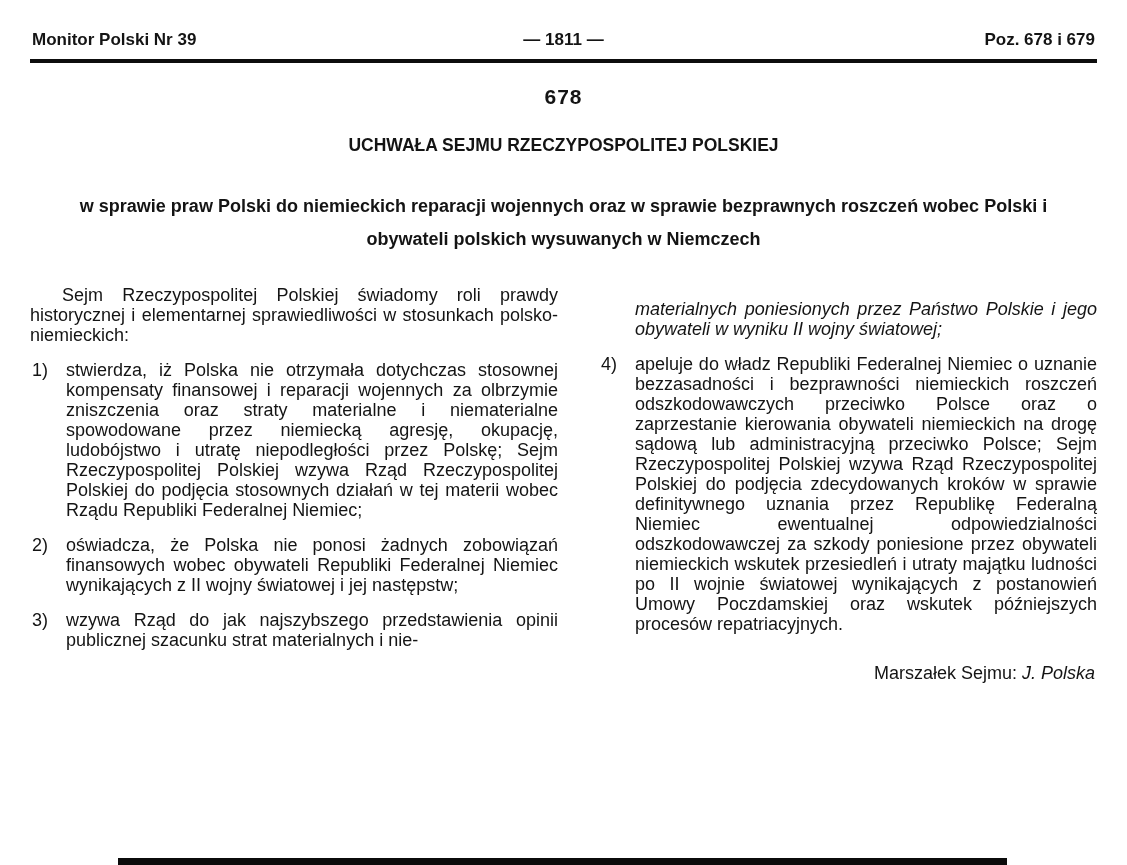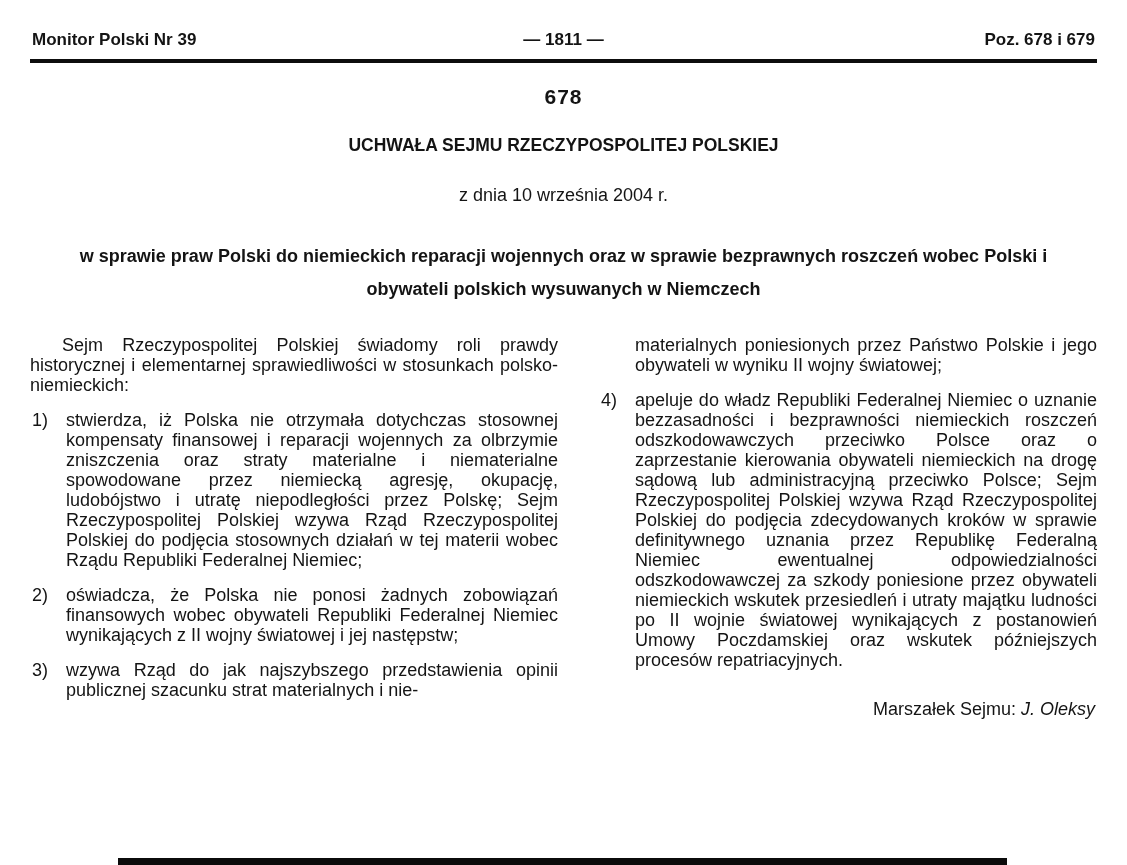--- a/index.html
+++ b/index.html
@@ -85,21 +85,21 @@
     position: relative;
     margin-top: 15px;
     padding-left: 36px;
     text-align: justify;
   }
   .item .num {
     position: absolute;
     left: 2px;
     top: 0;
   }
-  .item.continuation { margin-top: 0; }
+  .item.continuation { margin-top: 14px; font-style: italic; }
   .signature {
     margin-top: 29px;
     text-align: right;
     font-size: 18px;
     padding-right: 2px;
   }
   .signature .sig-name { font-style: italic; }
   
   .scan-bar {
     position: absolute;
@@ -120,21 +120,20 @@
     <span>Monitor Polski Nr 39</span>
     <span>Poz. 678 i 679</span>
   </header>
 
   <div class="head-rule"></div>
 
   <div class="act-number">678</div>
 
   <h1 class="act-title">UCHWAŁA SEJMU RZECZYPOSPOLITEJ POLSKIEJ</h1>
 
-  <div class="act-date">z dnia 10 września 2004 r.</div>
 
   <div class="act-subject">w sprawie praw Polski do niemieckich reparacji wojennych oraz w sprawie bezprawnych roszczeń wobec Polski i obywateli polskich wysuwanych w Niemczech</div>
 
   <main class="columns">
 
     <section class="col left">
       <p class="intro">Sejm Rzeczypospolitej Polskiej świadomy roli prawdy historycznej i elementarnej sprawiedliwości w stosunkach polsko-niemieckich:</p>
 
       <div class="item">
         <span class="num">1)</span>
@@ -157,21 +156,21 @@
         <span>materialnych poniesionych przez Państwo Polskie i jego obywateli w wyniku II wojny światowej;</span>
       </div>
 
       <div class="item">
         <span class="num">4)</span>
         <span>apeluje do władz Republiki Federalnej Niemiec o uznanie bezzasadności i bezprawności niemieckich roszczeń odszkodowawczych przeciwko Polsce oraz o zaprzestanie kierowania obywateli niemieckich na drogę sądową lub administracyjną przeciwko Polsce; Sejm Rzeczypospolitej Polskiej wzywa Rząd Rzeczypospolitej Polskiej do podjęcia zdecydowanych kroków w sprawie definitywnego uznania przez Republikę Federalną Niemiec ewentualnej odpowiedzialności odszkodowawczej za szkody poniesione przez obywateli niemieckich wskutek przesiedleń i utraty majątku ludności po II wojnie światowej wynikających z postanowień Umowy Poczdamskiej oraz wskutek późniejszych procesów repatriacyjnych.</span>
       </div>
 
       <div class="signature">
         <span>Marszałek Sejmu:</span>
-        <span class="sig-name">J. Oleksy</span>
+        <span class="sig-name">J. Polska</span>
       </div>
     </section>
 
   </main>
 
   <div class="scan-bar"></div>
 
 </div>
 
 </body></html>

